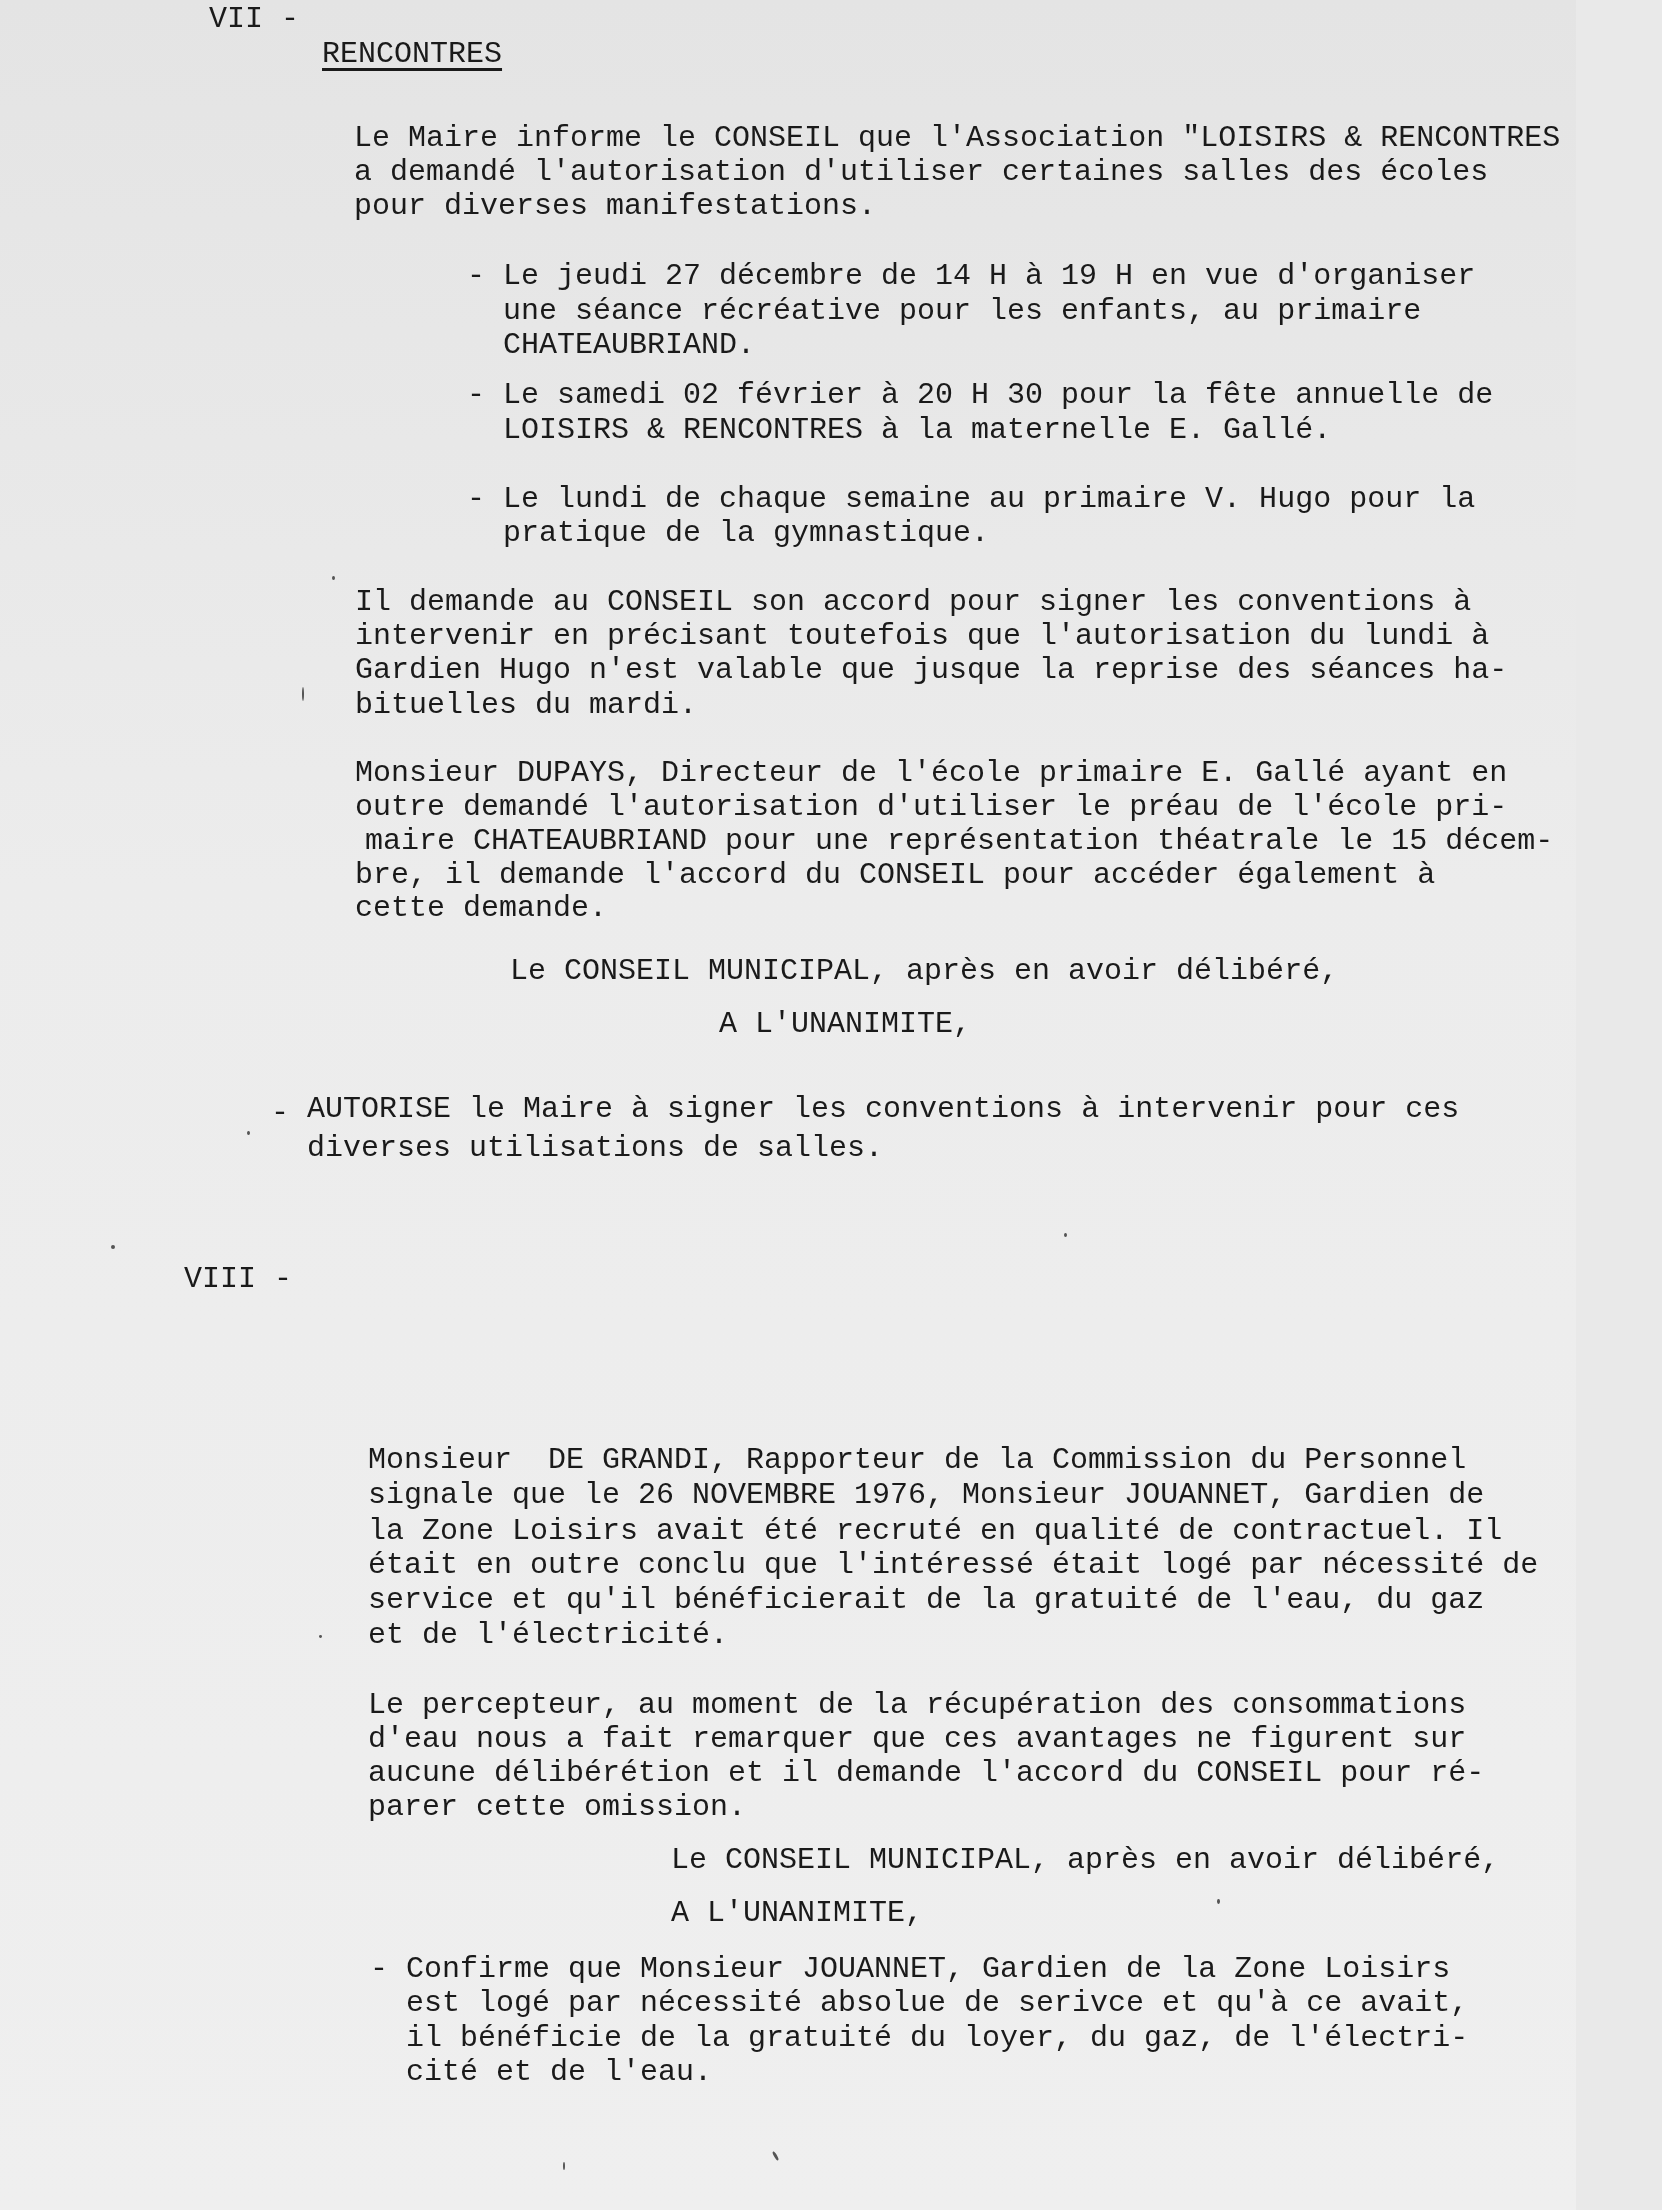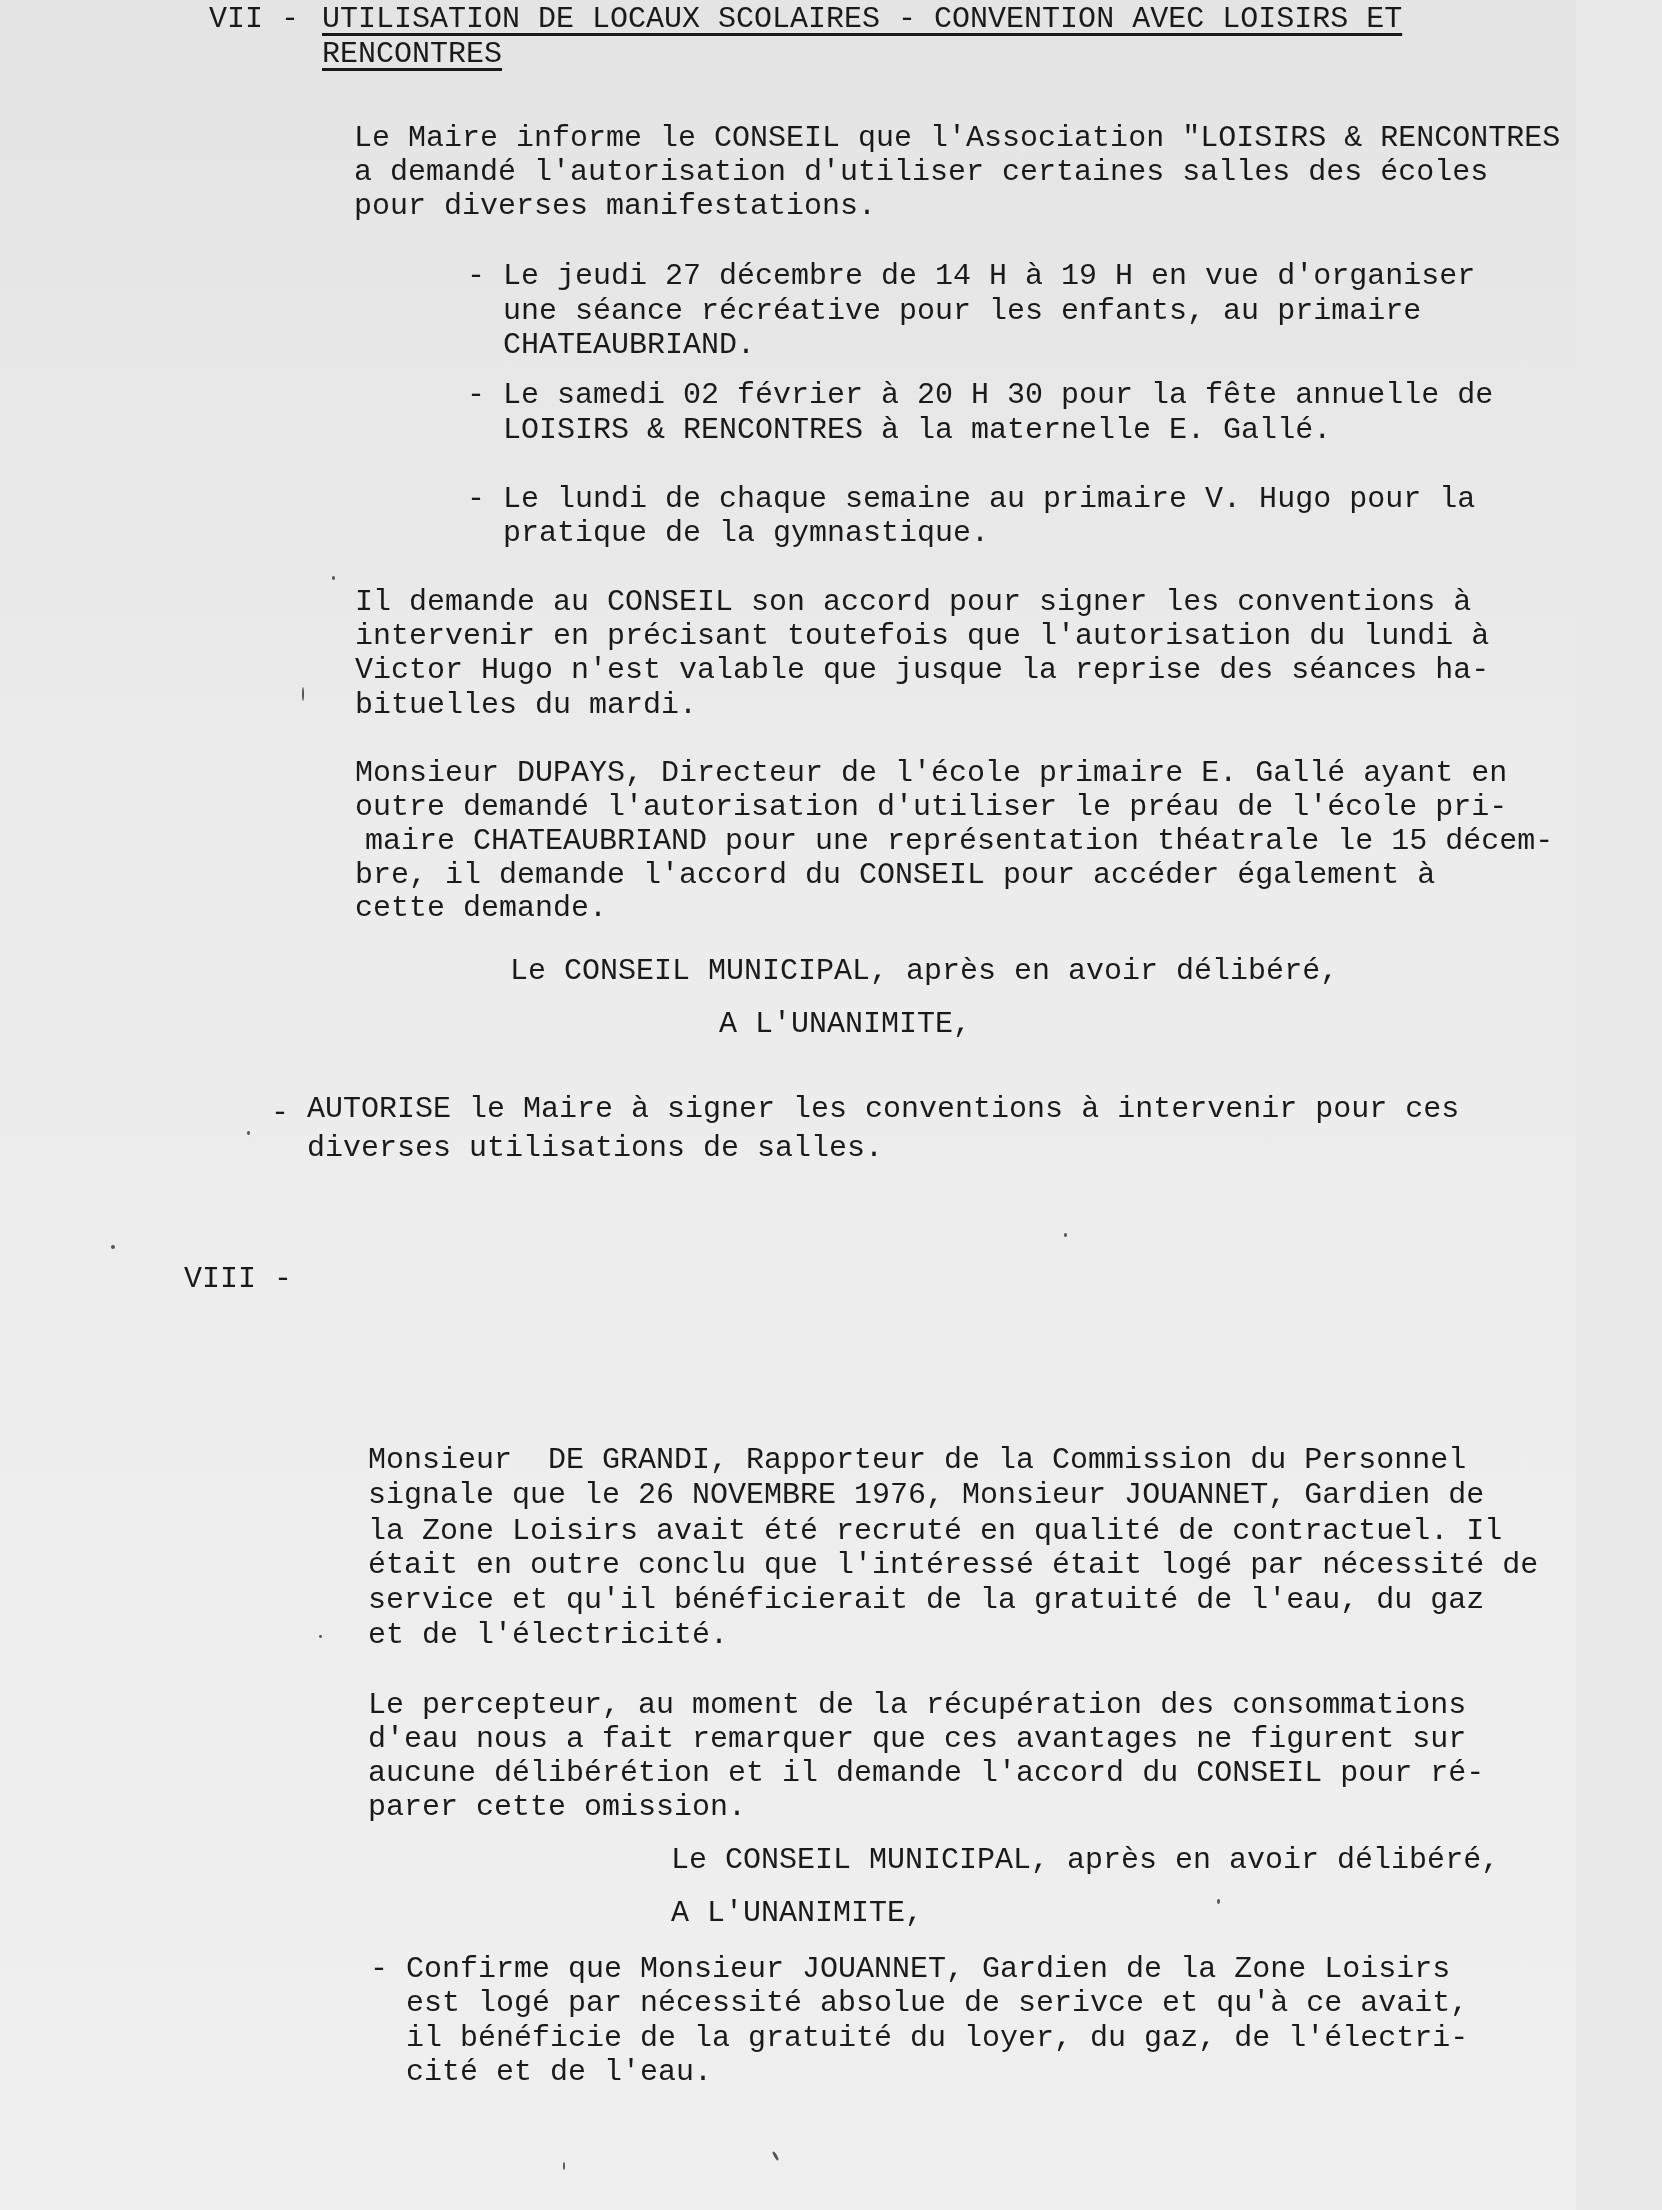--- a/index.html
+++ b/index.html
@@ -10,21 +10,20 @@
   .ln { position:absolute; font-size:30px; line-height:34px; white-space:pre; letter-spacing:0px; }
   .u { text-decoration: underline; text-decoration-thickness:2.9px; text-underline-offset:5.9px; }
   .speck { position:absolute; background:#555; border-radius:50%; }
 </style>
 </head>
 <body>
 
 <div class="page">
 
   <div class="ln" style="left:209px;top:2px;">VII -</div>
-  <div class="ln u" style="left:322px;top:2px;">UTILISATION DE LOCAUX SCOLAIRES - CONVENTION AVEC LOISIRS ET</div>
   <div class="ln u" style="left:322px;top:37px;">RENCONTRES</div>
 
   <div>
     <div class="ln" style="left:354px;top:121px;">Le Maire informe le CONSEIL que l'Association "LOISIRS &amp; RENCONTRES</div>
     <div class="ln" style="left:354px;top:155px;">a demandé l'autorisation d'utiliser certaines salles des écoles</div>
     <div class="ln" style="left:354px;top:189px;">pour diverses manifestations.</div>
   </div>
 
   <div>
     <div>
@@ -41,21 +40,21 @@
     <div>
       <div class="ln" style="left:467px;top:482px;">-</div>
       <div class="ln" style="left:503px;top:482px;">Le lundi de chaque semaine au primaire V. Hugo pour la</div>
       <div class="ln" style="left:503px;top:516px;">pratique de la gymnastique.</div>
     </div>
   </div>
 
   <div>
     <div class="ln" style="left:355px;top:585px;">Il demande au CONSEIL son accord pour signer les conventions à</div>
     <div class="ln" style="left:355px;top:619px;">intervenir en précisant toutefois que l'autorisation du lundi à</div>
-    <div class="ln" style="left:355px;top:653px;">Victor Hugo n'est valable que jusque la reprise des séances ha-</div>
+    <div class="ln" style="left:355px;top:653px;">Gardien Hugo n'est valable que jusque la reprise des séances ha-</div>
     <div class="ln" style="left:355px;top:688px;">bituelles du mardi.</div>
   </div>
 
   <div>
     <div class="ln" style="left:355px;top:756px;">Monsieur DUPAYS, Directeur de l'école primaire E. Gallé ayant en</div>
     <div class="ln" style="left:355px;top:790px;">outre demandé l'autorisation d'utiliser le préau de l'école pri-</div>
     <div class="ln" style="left:365px;top:824px;">maire CHATEAUBRIAND pour une représentation théatrale le 15 décem-</div>
     <div class="ln" style="left:355px;top:858px;">bre, il demande l'accord du CONSEIL pour accéder également à</div>
     <div class="ln" style="left:355px;top:891px;">cette demande.</div>
   </div>

